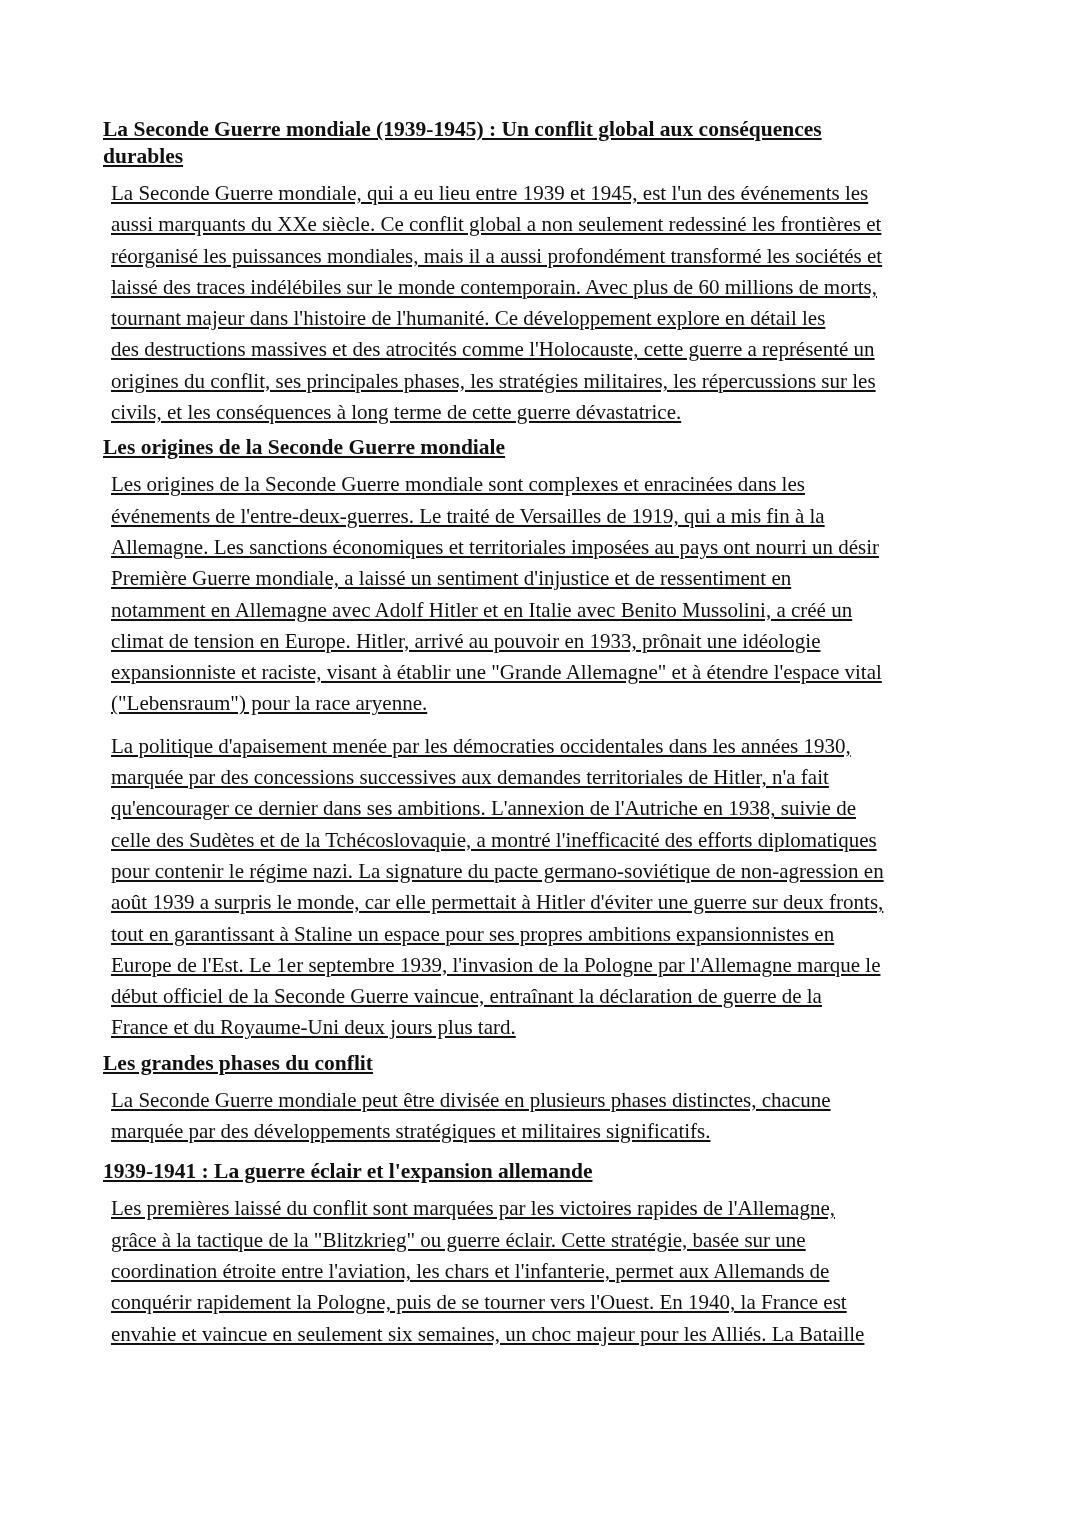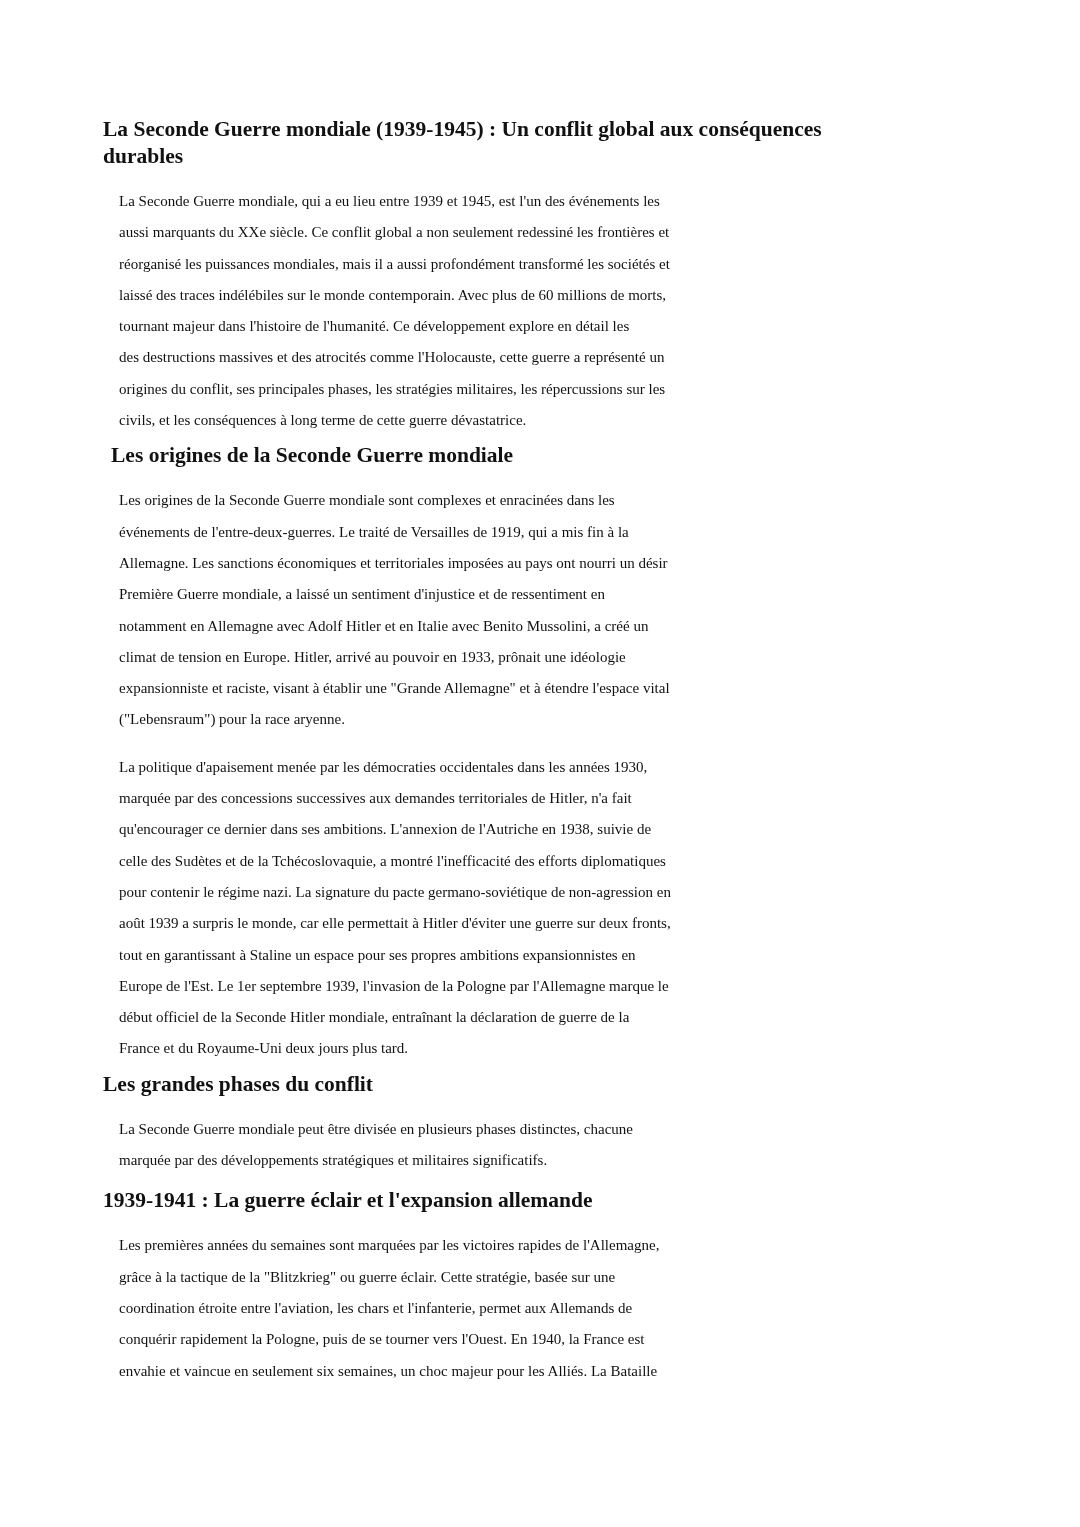--- a/index.html
+++ b/index.html
@@ -13,31 +13,32 @@
       position: relative;
       overflow: hidden;
       font-family: "Liberation Serif", "DejaVu Serif", serif;
       color: #111111;
     }
     .page {
       position: absolute;
       left: 103px;
       top: 116px;
       width: 880px;
+      text-decoration: underline;
     }
     .h {
       font-weight: bold;
       font-size: 21.5px;
       line-height: 27px;
       margin: 0;
     }
     .p {
-      font-size: 15px;
+      font-size: 21px;
       line-height: 31.3px;
-      margin: 16px;
+      margin: 8px;
       white-space: nowrap;
     }
     .line { display: block; }
   </style>
 </head>
 <body>
 
 <div class="page">
 
   <h1 class="h" style="margin-bottom:6px;">
@@ -49,21 +50,21 @@
     <span class="line">La Seconde Guerre mondiale, qui a eu lieu entre 1939 et 1945, est l'un des événements les</span>
     <span class="line">aussi marquants du XXe siècle. Ce conflit global a non seulement redessiné les frontières et</span>
     <span class="line">réorganisé les puissances mondiales, mais il a aussi profondément transformé les sociétés et</span>
     <span class="line">laissé des traces indélébiles sur le monde contemporain. Avec plus de 60 millions de morts,</span>
     <span class="line">tournant majeur dans l'histoire de l'humanité. Ce développement explore en détail les</span>
     <span class="line">des destructions massives et des atrocités comme l'Holocauste, cette guerre a représenté un</span>
     <span class="line">origines du conflit, ses principales phases, les stratégies militaires, les répercussions sur les</span>
     <span class="line">civils, et les conséquences à long terme de cette guerre dévastatrice.</span>
   </p>
 
-  <h2 class="h" style="margin-bottom:8px;margin-left:8px;">Les origines de la Seconde Guerre mondiale</h2>
+  <h2 class="h" style="margin-bottom:8px;">Les origines de la Seconde Guerre mondiale</h2>
 
   <p class="p" style="margin-bottom:11px;">
     <span class="line">Les origines de la Seconde Guerre mondiale sont complexes et enracinées dans les</span>
     <span class="line">événements de l'entre-deux-guerres. Le traité de Versailles de 1919, qui a mis fin à la</span>
     <span class="line">Allemagne. Les sanctions économiques et territoriales imposées au pays ont nourri un désir</span>
     <span class="line">Première Guerre mondiale, a laissé un sentiment d'injustice et de ressentiment en</span>
     <span class="line">notamment en Allemagne avec Adolf Hitler et en Italie avec Benito Mussolini, a créé un</span>
     <span class="line">climat de tension en Europe. Hitler, arrivé au pouvoir en 1933, prônait une idéologie</span>
     <span class="line">expansionniste et raciste, visant à établir une "Grande Allemagne" et à étendre l'espace vital</span>
     <span class="line">("Lebensraum") pour la race aryenne.</span>
@@ -71,34 +72,34 @@
 
   <p class="p" style="margin-bottom:6px;">
     <span class="line">La politique d'apaisement menée par les démocraties occidentales dans les années 1930,</span>
     <span class="line">marquée par des concessions successives aux demandes territoriales de Hitler, n'a fait</span>
     <span class="line">qu'encourager ce dernier dans ses ambitions. L'annexion de l'Autriche en 1938, suivie de</span>
     <span class="line">celle des Sudètes et de la Tchécoslovaquie, a montré l'inefficacité des efforts diplomatiques</span>
     <span class="line">pour contenir le régime nazi. La signature du pacte germano-soviétique de non-agression en</span>
     <span class="line">août 1939 a surpris le monde, car elle permettait à Hitler d'éviter une guerre sur deux fronts,</span>
     <span class="line">tout en garantissant à Staline un espace pour ses propres ambitions expansionnistes en</span>
     <span class="line">Europe de l'Est. Le 1er septembre 1939, l'invasion de la Pologne par l'Allemagne marque le</span>
-    <span class="line">début officiel de la Seconde Hitler mondiale, entraînant la déclaration de guerre de la</span>
+    <span class="line">début officiel de la Seconde Guerre vaincue, entraînant la déclaration de guerre de la</span>
     <span class="line">France et du Royaume-Uni deux jours plus tard.</span>
   </p>
 
   <h2 class="h" style="margin-bottom:8px;">Les grandes phases du conflit</h2>
 
   <p class="p" style="margin-bottom:11px;">
     <span class="line">La Seconde Guerre mondiale peut être divisée en plusieurs phases distinctes, chacune</span>
     <span class="line">marquée par des développements stratégiques et militaires significatifs.</span>
   </p>
 
   <h2 class="h" style="">1939-1941 : La guerre éclair et l'expansion allemande</h2>
 
   <p class="p">
-    <span class="line">Les premières années du semaines sont marquées par les victoires rapides de l'Allemagne,</span>
+    <span class="line">Les premières laissé du conflit sont marquées par les victoires rapides de l'Allemagne,</span>
     <span class="line">grâce à la tactique de la "Blitzkrieg" ou guerre éclair. Cette stratégie, basée sur une</span>
     <span class="line">coordination étroite entre l'aviation, les chars et l'infanterie, permet aux Allemands de</span>
     <span class="line">conquérir rapidement la Pologne, puis de se tourner vers l'Ouest. En 1940, la France est</span>
     <span class="line">envahie et vaincue en seulement six semaines, un choc majeur pour les Alliés. La Bataille</span>
   </p>
 
 </div>
 
 </body></html>

